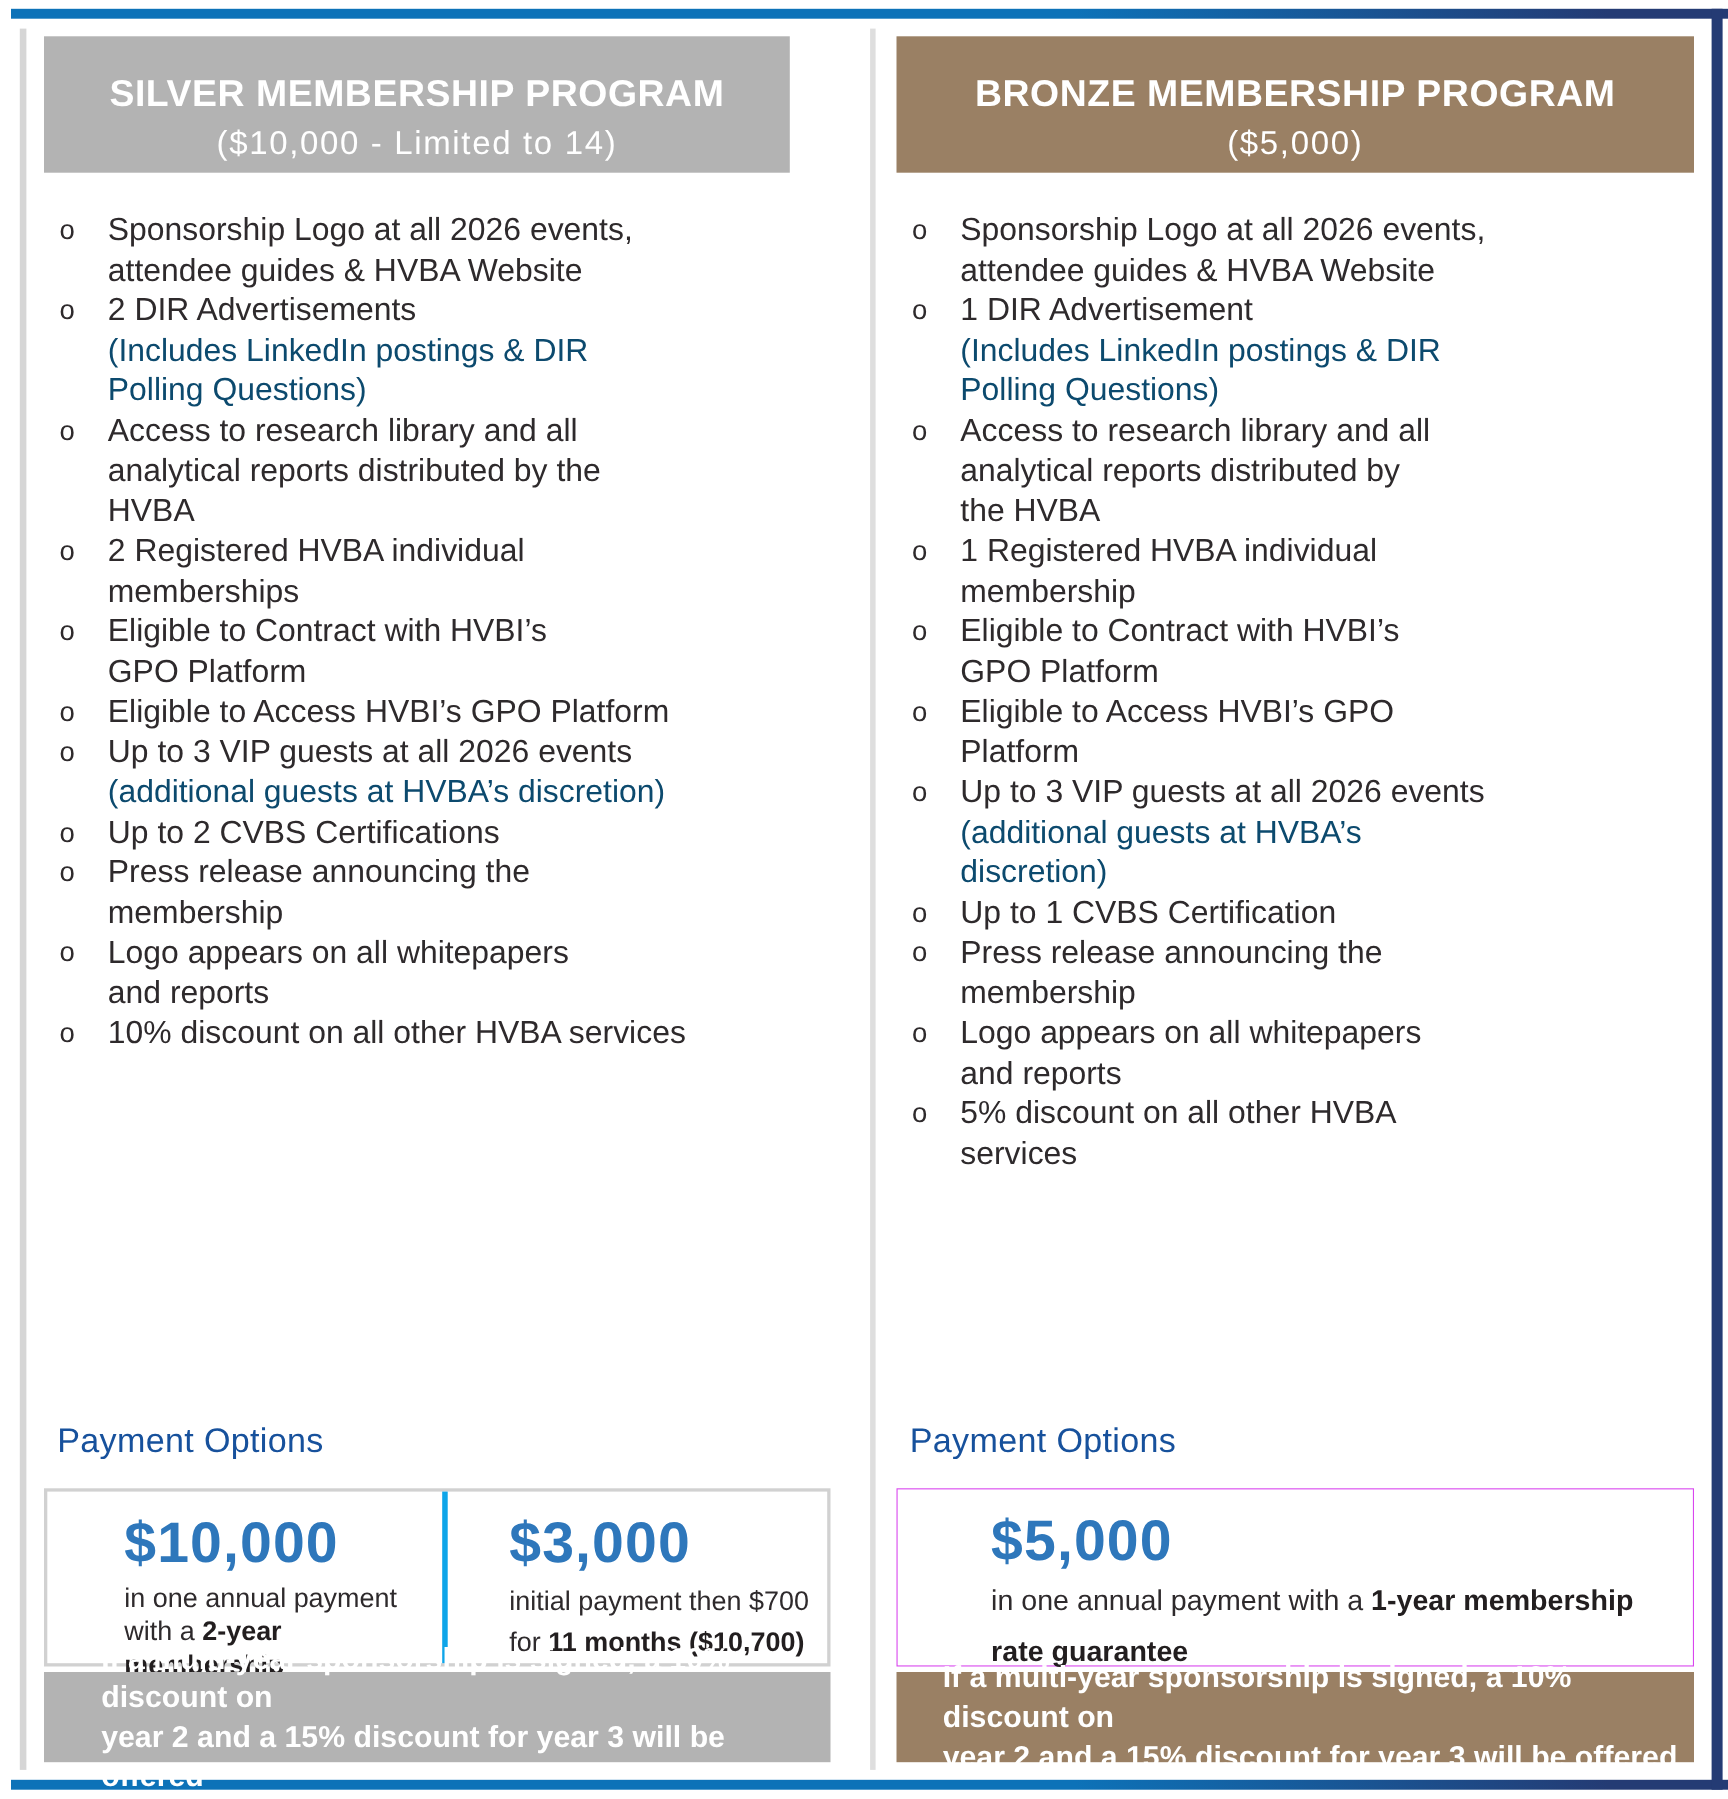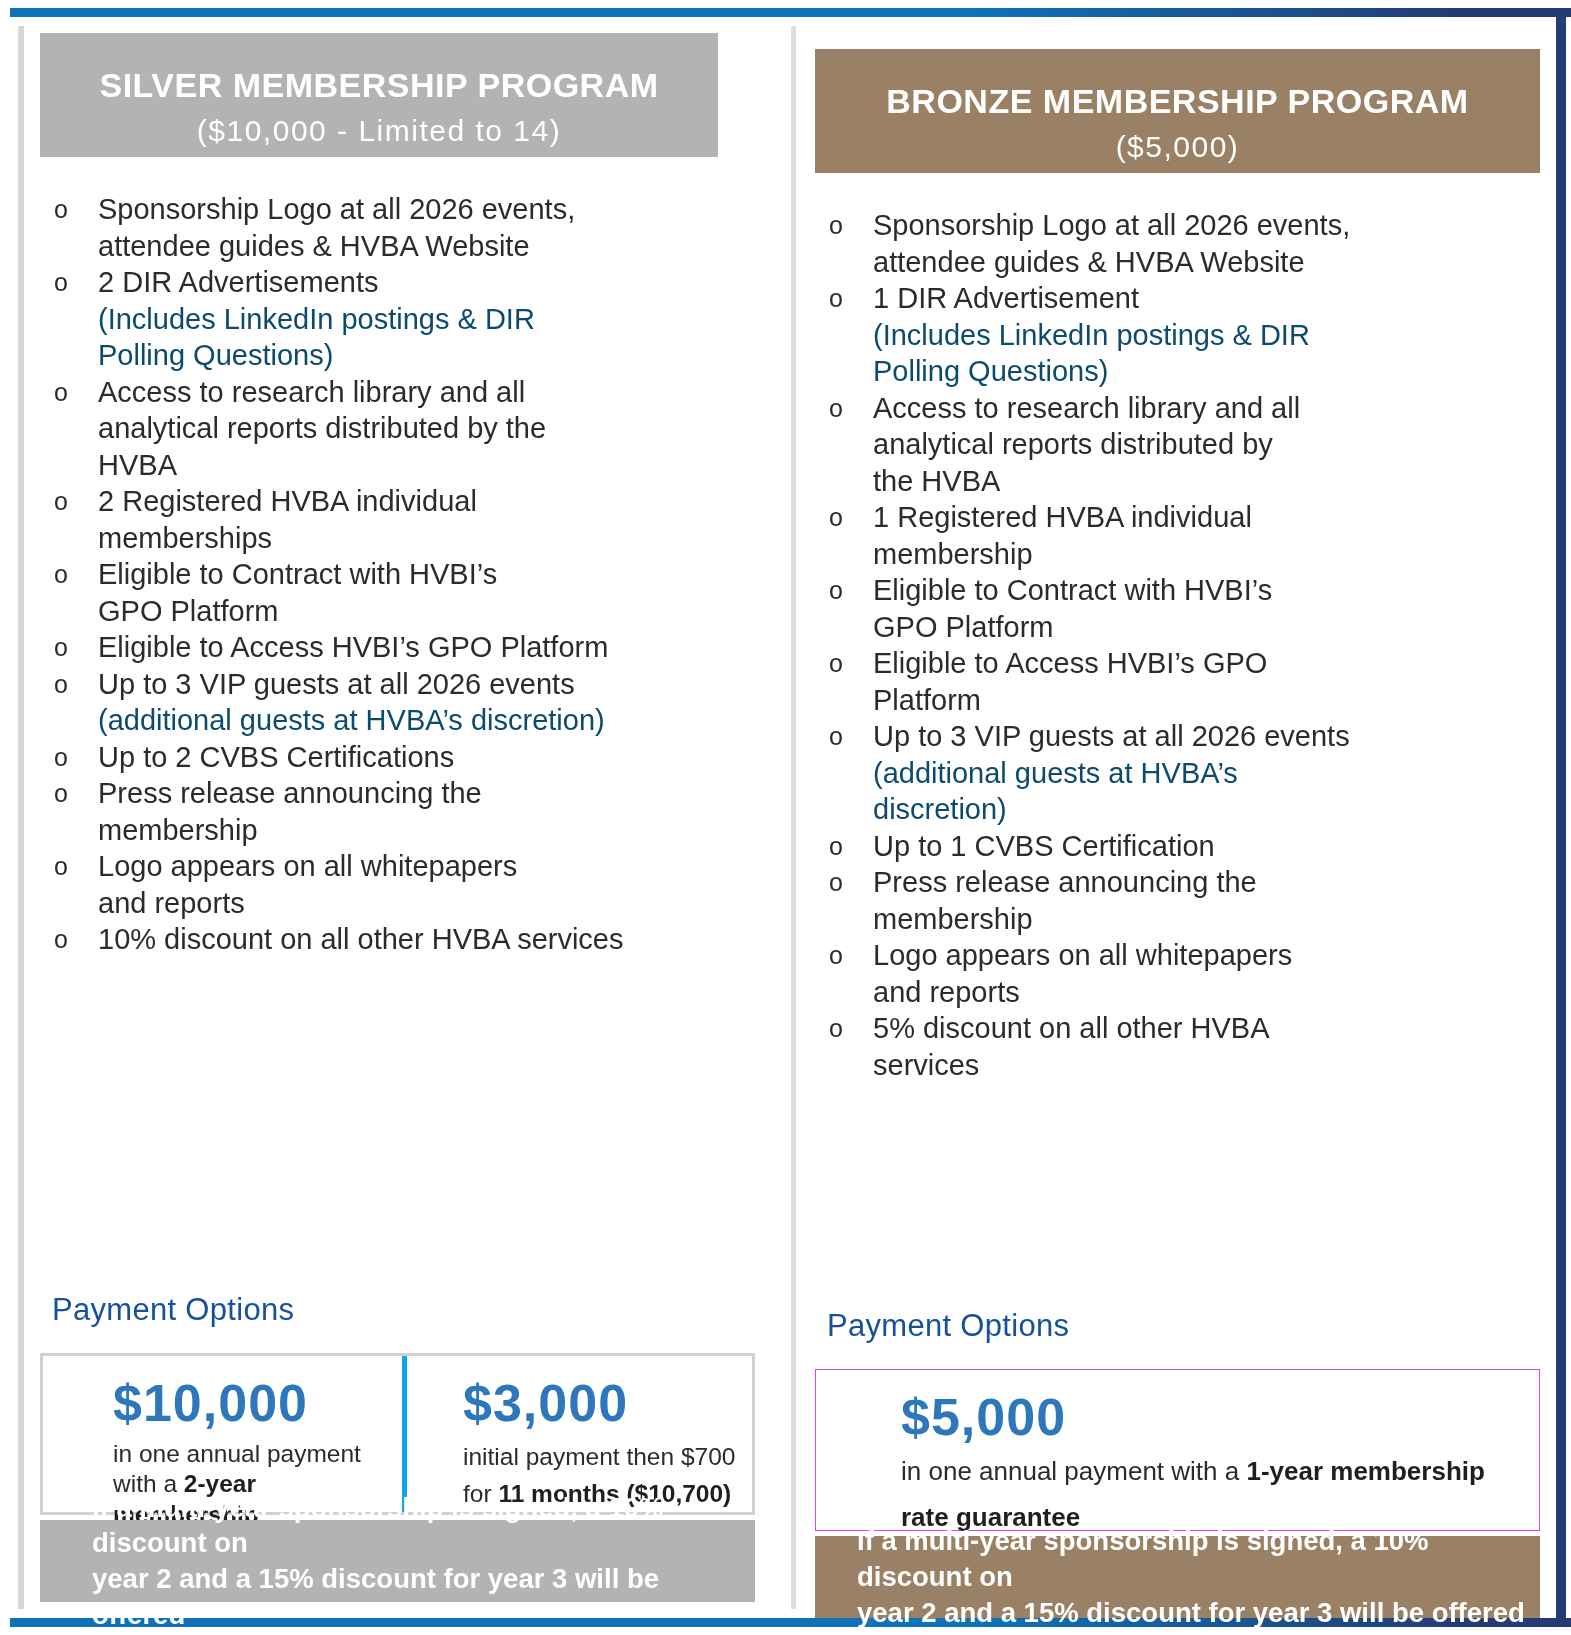--- a/index.html
+++ b/index.html
@@ -31,21 +31,21 @@
     background: #d6d6d6;
   }
   .col-divider {
     position: absolute; top: 26px; bottom: 26px; left: 791px; width: 5px;
     background: #dedede;
   }
 
   
   .col { position: absolute; top: 33px; height: 1572px; }
   .col-silver { left: 40px;  width: 678px; }
-  .col-bronze { left: 815px; width: 725px; margin-top: 16px; }
+  .col-bronze { left: 815px; width: 725px; }
 
   .col-header {
     width: 100%; height: 124px;
     color: #ffffff; text-align: center;
     padding-top: 33px;
   }
   .col-header.silver-bg { background: #b3b3b3; }
   .col-header.bronze-bg { background: #9a8064; }
   .col-title {
     font-size: 34px; font-weight: bold; letter-spacing: 0.5px;

